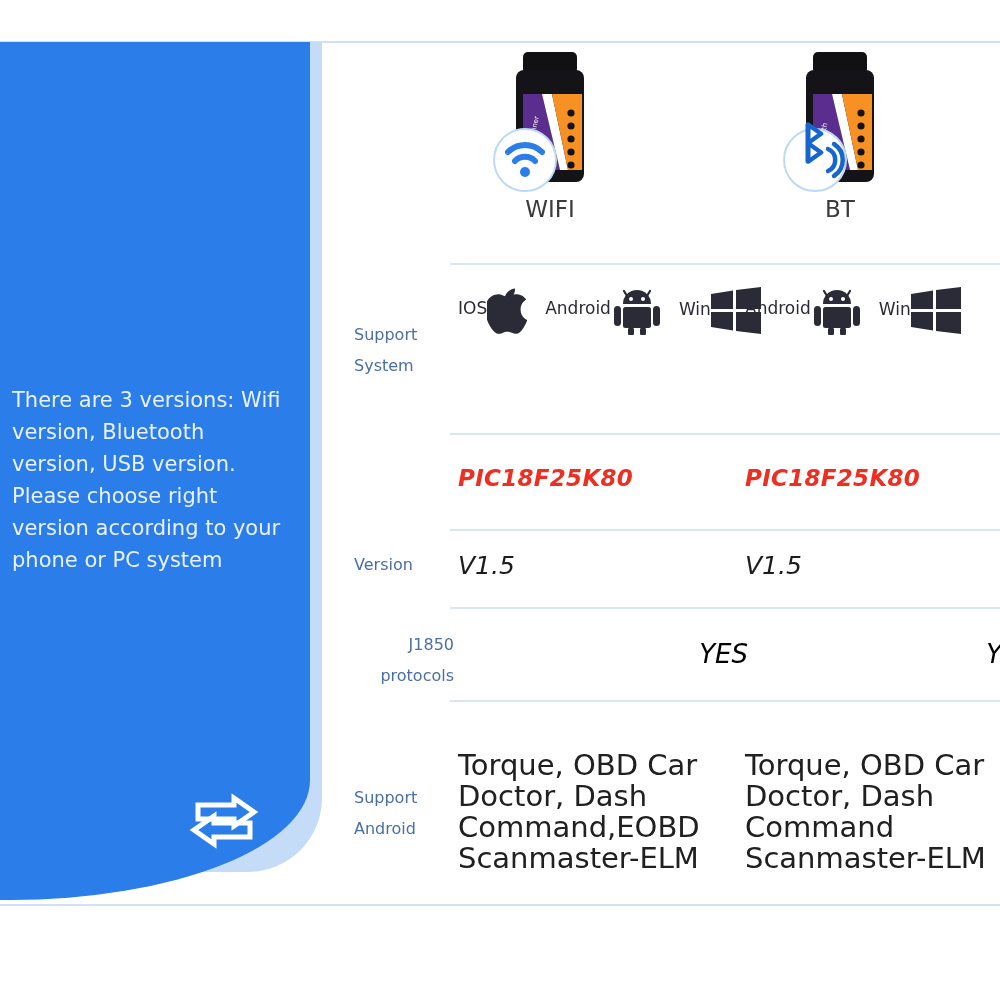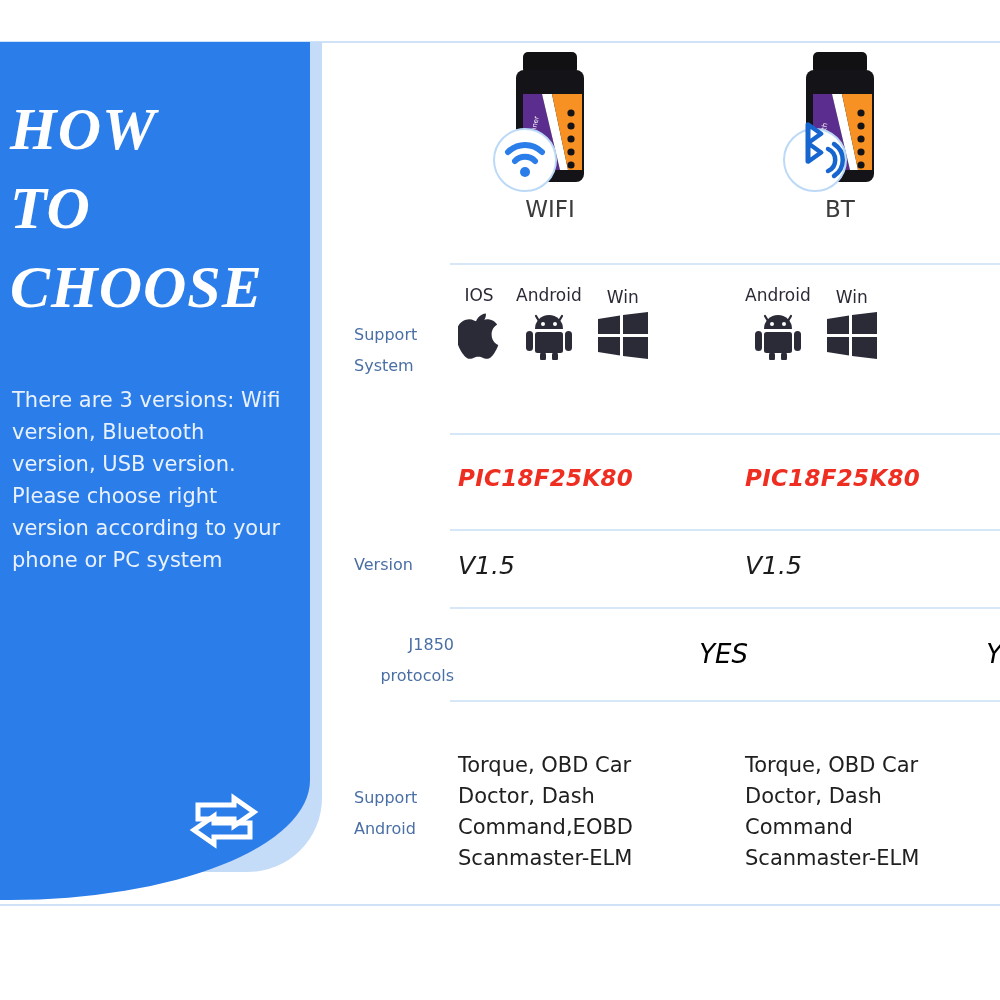--- a/index.html
+++ b/index.html
@@ -79,48 +79,43 @@
   .val-version{
     font-size:25px;color:#1c1c1c;font-style:italic;
     font-family:"DejaVu Sans", sans-serif;
   }
   .val-yes{
     font-size:26px;color:#000000;
     font-family:"DejaVu Sans", sans-serif;
     font-style:italic;
   }
   .val-soft{
-    font-size:21px;color:#202020;line-height:31px;
+    font-size:29px;color:#202020;line-height:31px;
     font-family:"DejaVu Sans", sans-serif;
   }
 
   
   .os-group{display:flex;align-items:flex-end;gap:16px;}
-  .os-item{display:flex;flex-direction:column;align-items:center;}
+  .os-item{display:flex;flex-direction:row;align-items:center;}
   .os-name{
     font-size:17px;color:#2b2b38;margin-bottom:5px;
     font-family:"DejaVu Sans", sans-serif;
   }
 </style>
 </head>
 <body>
 
 <div id="page">
 
   <div class="hrule" id="top-rule"></div>
   <div class="hrule" id="bottom-rule"></div>
 
   <div id="hero-shadow"></div>
   <div id="hero">
 
-    <div id="hero-title">
-      <div>HOW</div>
-      <div>TO</div>
-      <div>CHOOSE</div>
-    </div>
 
     <div id="hero-body">There are 3 versions: Wifi version, Bluetooth version, USB version. Please choose right version according to your phone or PC system</div>
 
     <div id="hero-icon">
       <svg viewBox="0 0 72 62" width="72" height="62">
         <path d="M6 40 L26 26 L26 33 L62 33 L62 47 L26 47 L26 54 Z" fill="none" stroke="#ffffff" stroke-width="5" stroke-linejoin="miter"></path>
         <path d="M66 22 L46 8 L46 15 L10 15 L10 29 L46 29 L46 36 Z" fill="none" stroke="#ffffff" stroke-width="5" stroke-linejoin="miter"></path>
       </svg>
     </div>
   </div>

